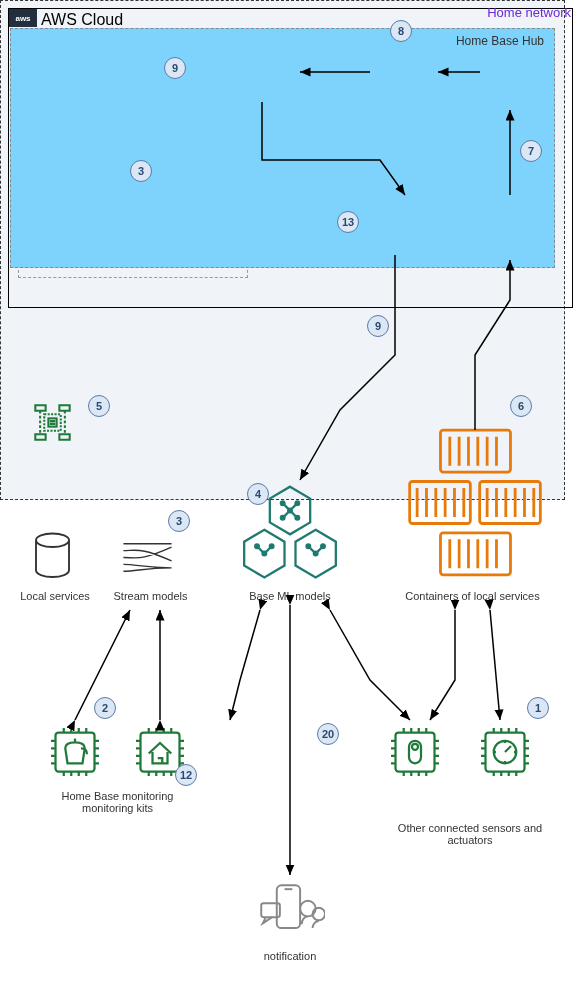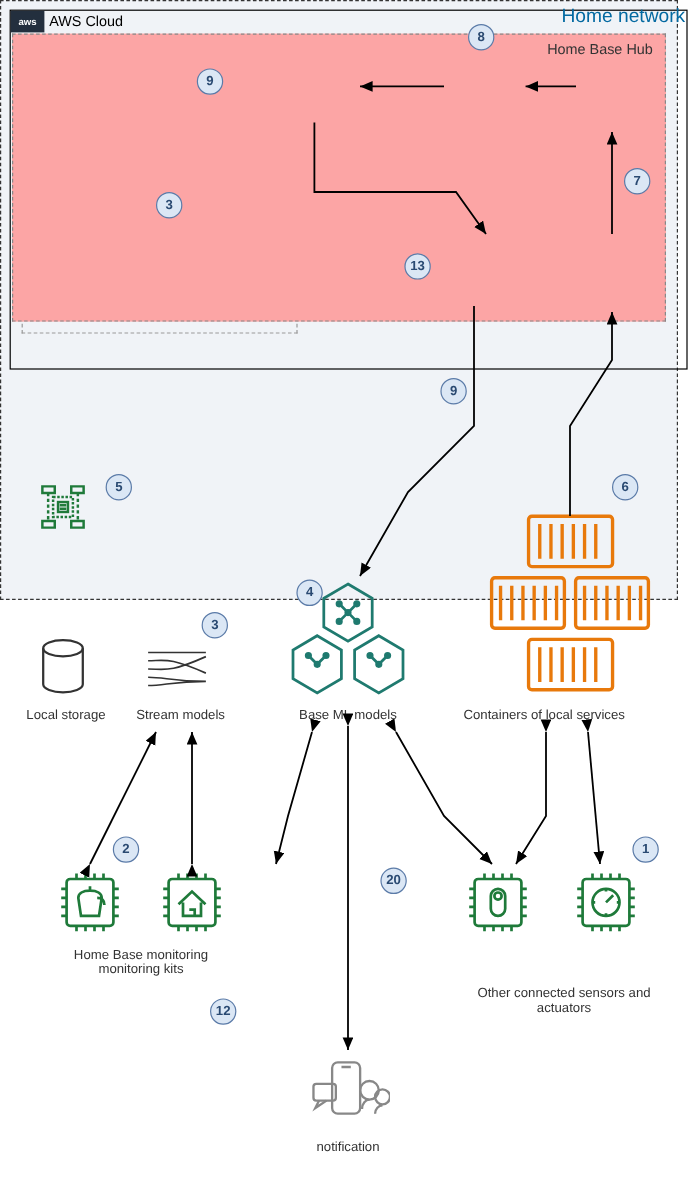--- a/index.html
+++ b/index.html
@@ -1,23 +1,23 @@
 <!DOCTYPE html>
 <html><head>
 <meta charset="utf-8">
 <style>
 *{box-sizing:border-box;margin:0;padding:0}
 body{font-family:Arial,sans-serif;background:#fff;width:581px;height:983px;position:relative;font-size:12px}
 .container{position:absolute;border:1px solid #000}
 .aws-cloud{left:8px;top:8px;width:565px;height:300px}
 .aws-logo{position:absolute;left:0;top:0;width:28px;height:18px;background:#232f3e;color:#fff;font-size:8px;display:flex;align-items:center;justify-content:center;font-weight:bold}
-.aws-title{position:absolute;left:32px;top:2px;font-size:12px}
+.aws-title{position:absolute;left:32px;top:2px;font-size:16px}
 .home-network{left:8px;top:360px;width:565px;height:500px;border:1px dashed #333;background:#f0f3f7}
-.home-title{position:absolute;right:10px;top:5px;color:#0369a1;font-size:16px}
-.hub{position:absolute;left:10px;top:28px;width:545px;height:240px;border:1px dashed #888;background:#fca5a5}
+.home-title{position:absolute;right:10px;top:5px;color:#6d28d9;font-size:13px}
+.hub{position:absolute;left:10px;top:28px;width:545px;height:240px;border:1px dashed #888;background:#7dd3fc}
 .hub-title{position:absolute;right:10px;top:5px;color:#333;font-size:12px}
 .icon{position:absolute;width:60px;height:60px;display:flex;align-items:center;justify-content:center}
 .icon svg{width:100%;height:100%}
 .badge{position:absolute;width:22px;height:22px;border-radius:50%;background:#dbe7f5;border:1px solid #5b7ba8;display:flex;align-items:center;justify-content:center;font-size:11px;font-weight:bold;color:#2a4a72;z-index:10}
 .label{position:absolute;font-size:11px;text-align:center;color:#333}
 .sec-box{position:absolute;left:18px;top:178px;width:230px;height:100px;border:1px dashed #999}
 svg.arrows{position:absolute;left:0;top:0;width:581px;height:983px;pointer-events:none;z-index:5}
 </style>
 </head>
 <body>
@@ -200,21 +200,21 @@
 <div class="badge" style="left:510px;top:395px">6</div>
 
 <div class="icon" style="left:30px;top:530px;width:45px;height:55px">
 <svg viewBox="0 0 60 70">
       <g stroke="#333" stroke-width="2.5" fill="none">
         <ellipse cx="30" cy="12" rx="22" ry="9"></ellipse>
         <path d="M8 12v40c0 5 10 9 22 9s22-4 22-9V12"></path>
       </g>
     </svg>
 </div>
-<div class="label" style="left:15px;top:590px;width:80px">Local storage</div>
+<div class="label" style="left:15px;top:590px;width:80px">Local services</div>
 
 <div class="badge" style="left:168px;top:510px">3</div>
 
 <div class="icon" style="left:120px;top:535px;width:55px;height:45px">
 <svg viewBox="0 0 80 60">
       <g stroke="#333" stroke-width="2" fill="none">
         <path d="M5 10c20 0 30 0 70 0M5 20c20 0 25-5 70 15M5 30c20 0 25 5 70-15M5 40c20 0 30 5 70 5M5 50c20 0 30-5 70-5"></path>
       </g>
     </svg>
 </div>
@@ -260,21 +260,21 @@
         <path d="M48 12v31M58 12v31M68 12v31M78 12v31M88 12v31M98 12v31"></path>
 <rect x="5" y="60" width="65" height="45" rx="3"></rect>
         <path d="M13 67v31M23 67v31M33 67v31M43 67v31M53 67v31M63 67v31"></path>
 <rect x="80" y="60" width="65" height="45" rx="3"></rect>
         <path d="M88 67v31M98 67v31M108 67v31M118 67v31M128 67v31M138 67v31"></path>
 <rect x="38" y="115" width="75" height="45" rx="3"></rect>
         <path d="M48 122v31M58 122v31M68 122v31M78 122v31M88 122v31M98 122v31"></path>
 </g>
     </svg>
 </div>
-<div class="label" style="left:366px;top:590px;width:175px">Containers of local services</div>
+<div class="label" style="left:385px;top:590px;width:175px">Containers of local services</div>
 
 <div class="badge" style="left:94px;top:697px">2</div>
 
 <div class="icon" style="left:45px;top:722px">
 <svg viewBox="0 0 80 80">
       <g stroke="#1f7a3a" stroke-width="3" fill="none">
         <rect x="14" y="14" width="52" height="52" rx="4"></rect>
         <path d="M25 8v6M35 8v6M45 8v6M55 8v6M25 66v6M35 66v6M45 66v6M55 66v6M8 25h6M8 35h6M8 45h6M8 55h6M66 25h6M66 35h6M66 45h6M66 55h6"></path>
         <path d="M30 55h20l3-20c0-5-5-8-13-8s-13 3-13 8zM40 27v-5M48 35c5 0 8 3 8 8"></path>
       </g>
@@ -285,21 +285,21 @@
 <svg viewBox="0 0 80 80">
       <g stroke="#1f7a3a" stroke-width="3" fill="none">
         <rect x="14" y="14" width="52" height="52" rx="4"></rect>
         <path d="M25 8v6M35 8v6M45 8v6M55 8v6M25 66v6M35 66v6M45 66v6M55 66v6M8 25h6M8 35h6M8 45h6M8 55h6M66 25h6M66 35h6M66 45h6M66 55h6"></path>
         <path d="M25 42l15-14 15 14M30 40v15h20V40M37 48h6v7"></path>
       </g>
     </svg>
 </div>
 <div class="label" style="left:40px;top:790px;width:155px">Home Base monitoring monitoring kits</div>
 
-<div class="badge" style="left:175px;top:832px">12</div>
+<div class="badge" style="left:175px;top:764px">12</div>
 
 <div class="badge" style="left:317px;top:723px">20</div>
 
 <div class="badge" style="left:527px;top:697px">1</div>
 
 <div class="icon" style="left:385px;top:722px">
 <svg viewBox="0 0 80 80">
       <g stroke="#1f7a3a" stroke-width="3" fill="none">
         <rect x="14" y="14" width="52" height="52" rx="4"></rect>
         <path d="M25 8v6M35 8v6M45 8v6M55 8v6M25 66v6M35 66v6M45 66v6M55 66v6M8 25h6M8 35h6M8 45h6M8 55h6M66 25h6M66 35h6M66 45h6M66 55h6"></path>

